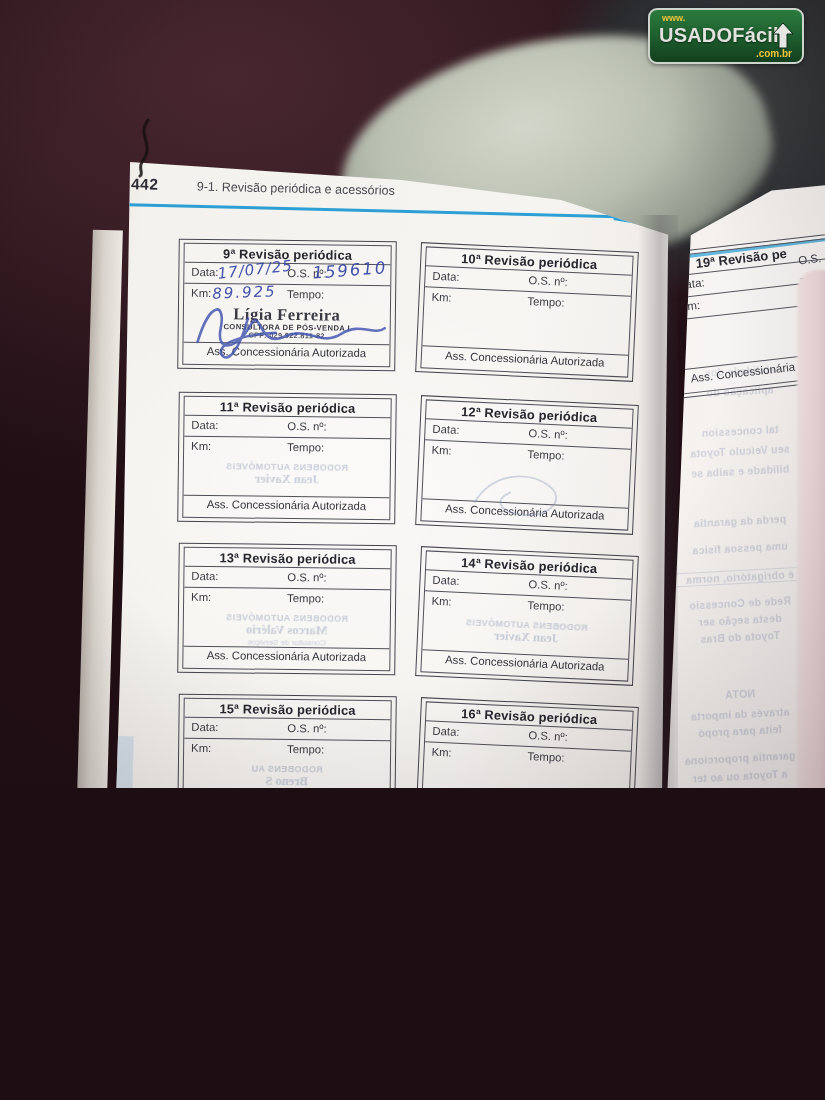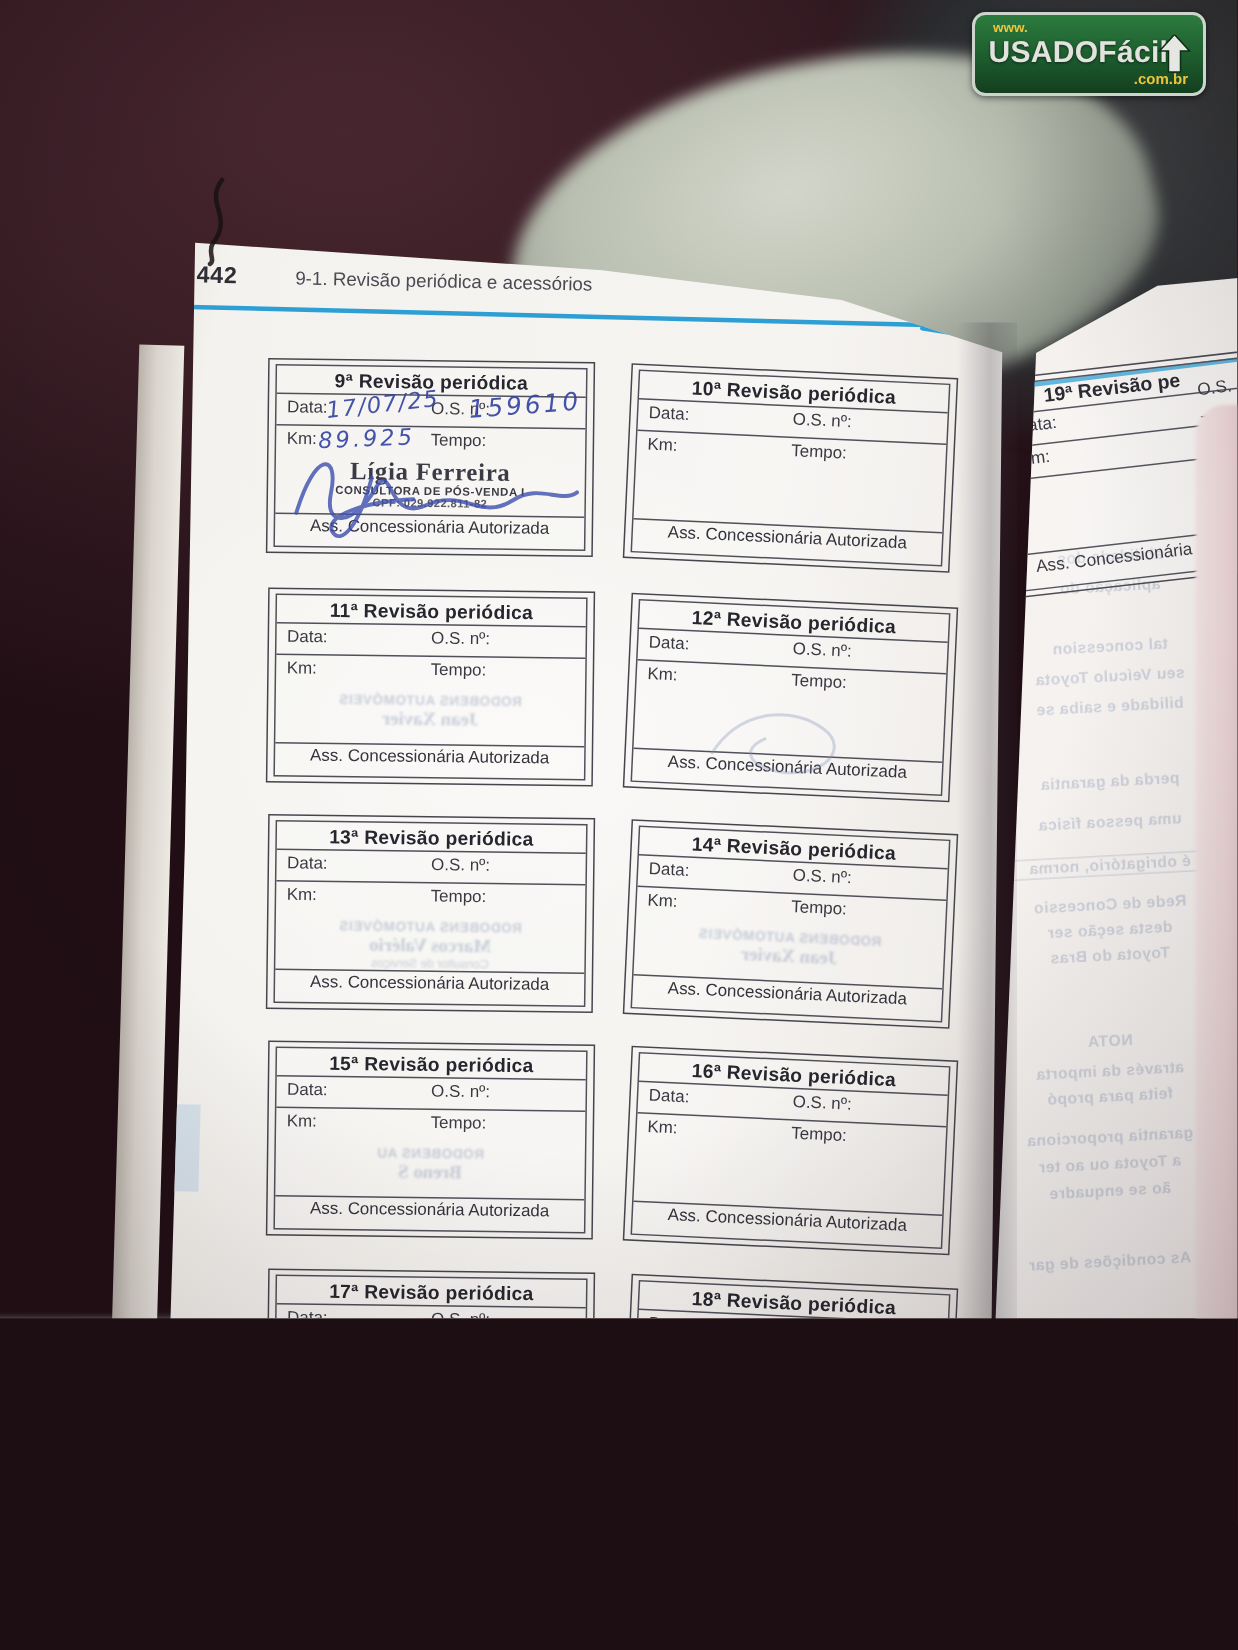--- a/index.html
+++ b/index.html
@@ -1,16 +1,16 @@
 <!DOCTYPE html>
 <html><head>
 <meta charset="utf-8">
 <style>
   html,body{margin:0;padding:0;background:#1c0e13;}
-  #canvas{position:relative;width:825px;height:879px;overflow:hidden;
+  #canvas{position:relative;width:825px;height:788px;overflow:hidden;
     background:#2a161d;font-family:"Liberation Sans",sans-serif;}
 
   
   .bg-maroon{position:absolute;inset:0;z-index:1;
     background:radial-gradient(ellipse 620px 420px at 28% 10%, #482630 0%, #3a1e26 40%, #2a141b 75%, #200e14 100%);}
   .bg-charcoal{position:absolute;left:560px;top:-30px;width:300px;height:320px;z-index:2;
     background:radial-gradient(ellipse at 60% 40%, #3d4042 0%, #2b2d30 55%, rgba(30,25,28,0) 78%);filter:blur(6px);}
   .bg-grayfabric{position:absolute;left:340px;top:40px;width:430px;height:230px;z-index:2;
     border-radius:50% 60% 40% 55%;transform:rotate(-14deg);
     background:radial-gradient(ellipse at 45% 35%, #d3d7cb 0%, #b9bfb1 45%, #8f968a 75%, rgba(90,95,88,0) 100%);

